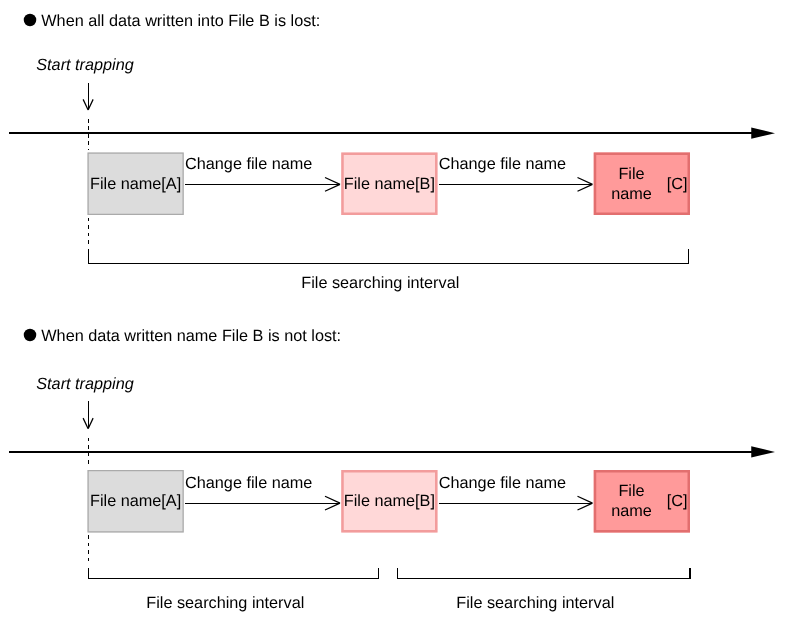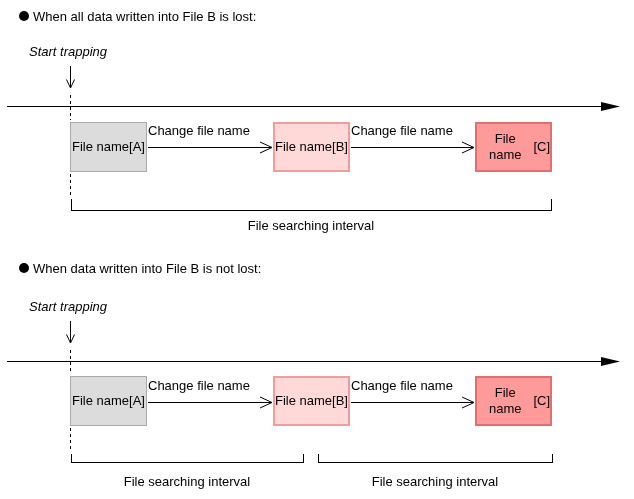--- a/index.html
+++ b/index.html
@@ -22,21 +22,21 @@
   .filebox{
     z-index:2;
     width:75px;height:48px;
     display:flex;flex-direction:row;align-items:center;justify-content:center;
     line-height:16px;text-align:center;
   }
   .box-a{background:var(--box-a-fill);border:1px solid var(--box-a-border);width:75px;height:48px;}
   .box-b{background:var(--box-b-fill);border:2px solid var(--box-b-border);width:73px;height:46px;}
   .box-c{background:var(--box-c-fill);border:2px solid var(--box-c-border);width:73px;height:46px;}
   .arrow-label{z-index:2;text-align:left;white-space:nowrap;}
-  .interval-label{z-index:2;text-align:center;white-space:nowrap;}
+  .interval-label{z-index:2;white-space:nowrap;}
   .nowrap{white-space:nowrap;font-style:italic;}
 </style>
 </head>
 <body>
 
 <div id="stage">
 
   <svg class="layer" width="634" height="499" viewBox="0 0 634 499">
 
     <g>
@@ -102,21 +102,21 @@
     <span>File name</span>
     <span>[C]</span>
   </div>
 
   <div class="abs arrow-label" style="left:148px;top:123px;width:120px;">Change file name</div>
   <div class="abs arrow-label" style="left:351px;top:123px;width:120px;">Change file name</div>
 
   <div class="abs interval-label" style="left:241px;top:218px;width:140px;">File searching interval</div>
 
   <div class="abs bullet" style="left:19px;top:263px;"></div>
-  <div class="abs heading" style="left:33px;top:261px;">When data written into File B is not lost:</div>
+  <div class="abs heading" style="left:33px;top:261px;">When data written name File B is not lost:</div>
 
   <div class="abs nowrap" style="left:29px;top:299px;">Start trapping</div>
 
   <div class="abs filebox box-a" style="left:70px;top:376px;">
     <span>File name</span>
     <span>[A]</span>
   </div>
   <div class="abs filebox box-b" style="left:273px;top:376px;">
     <span>File name</span>
     <span>[B]</span>

